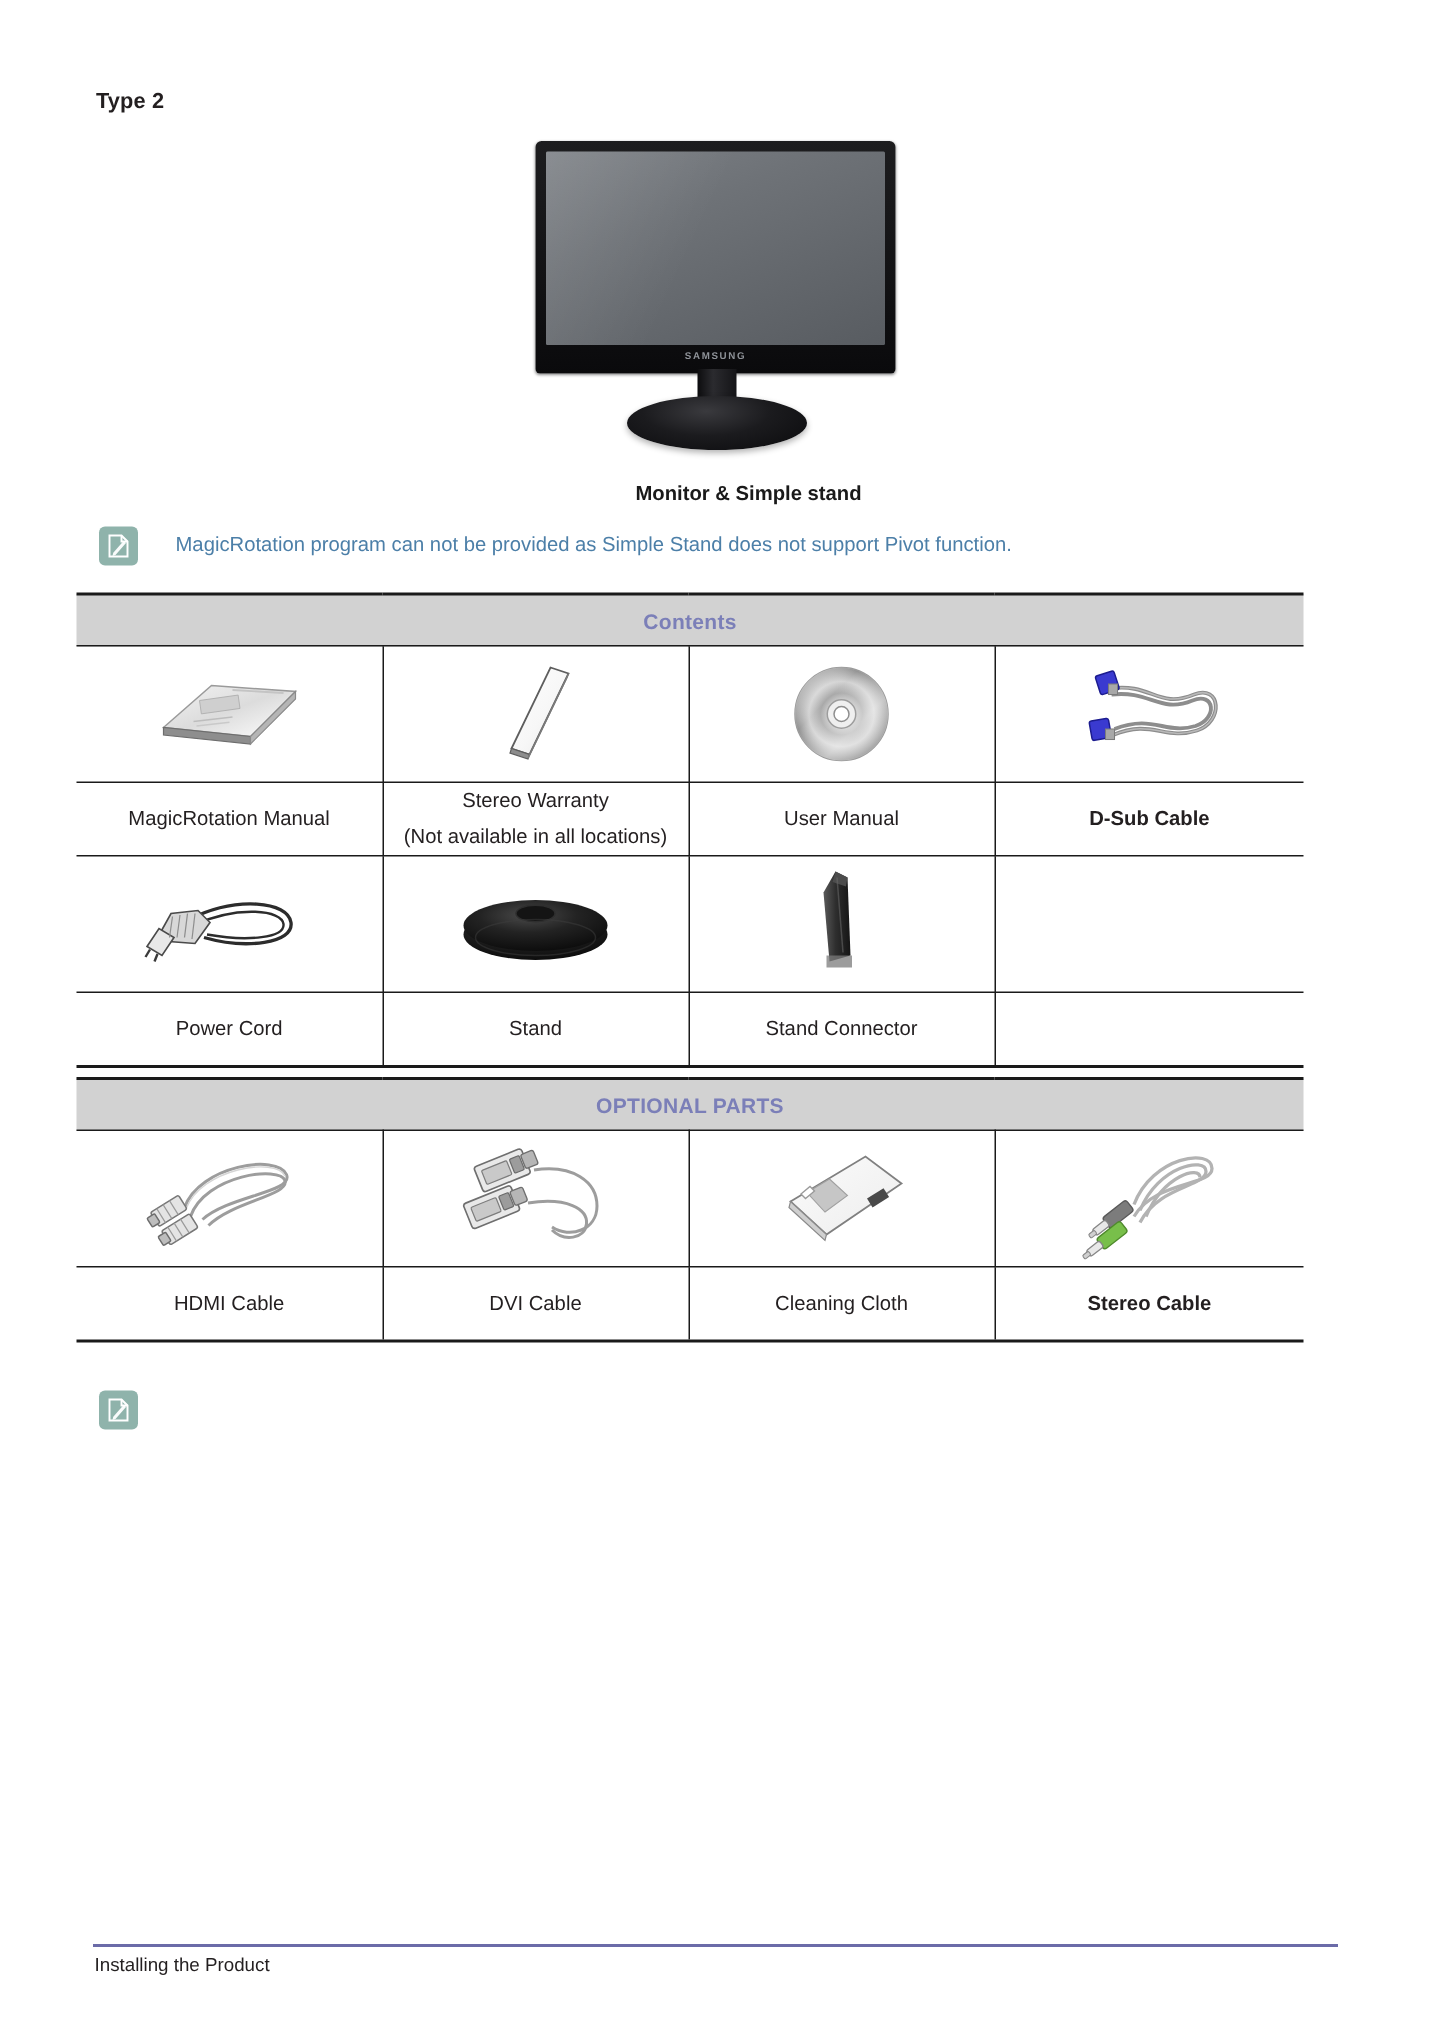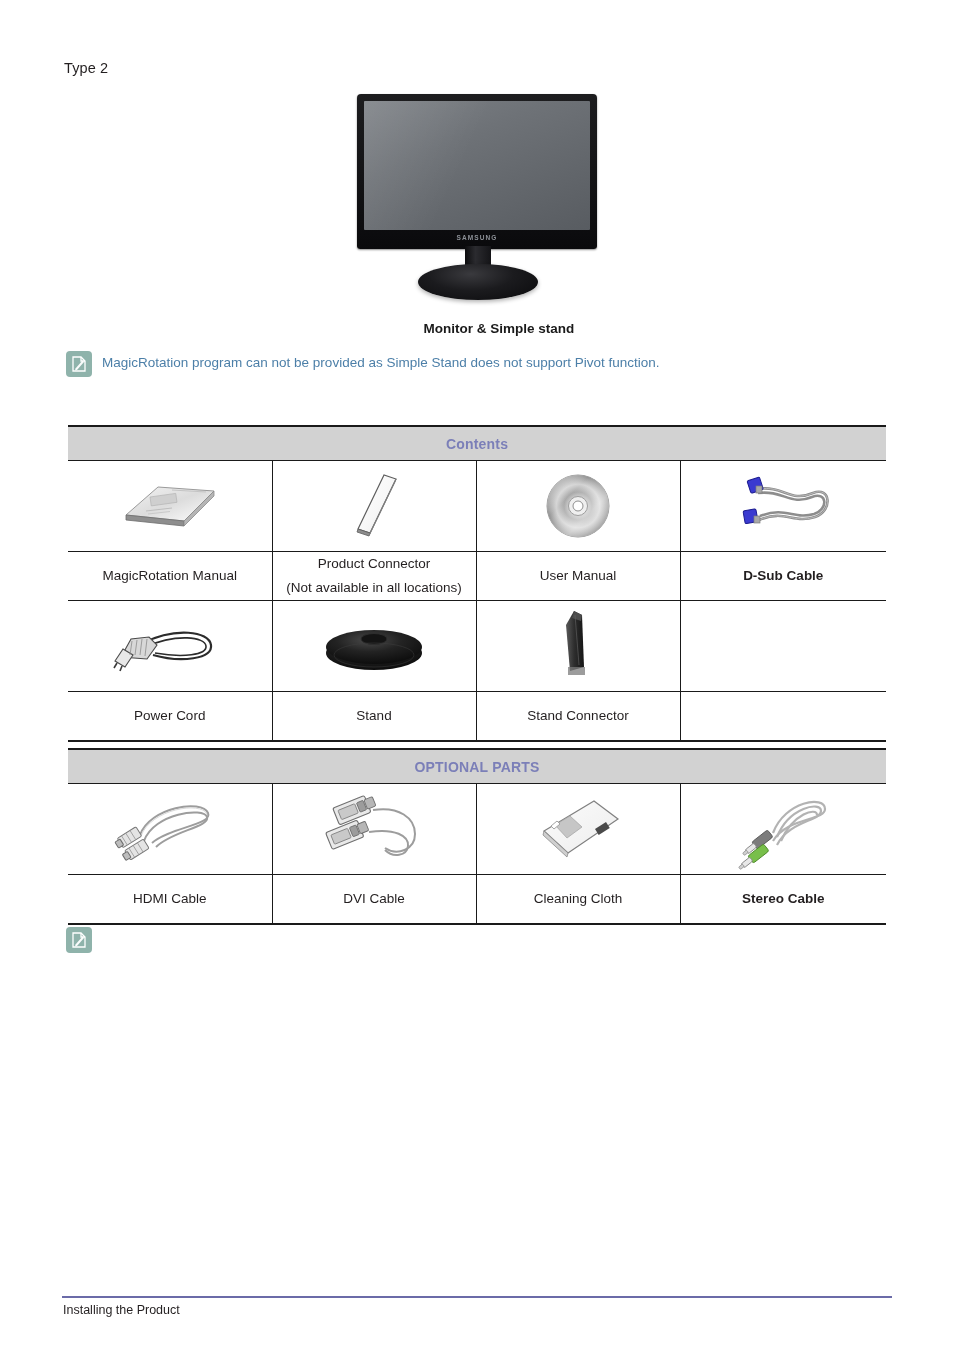--- a/index.html
+++ b/index.html
@@ -22,20 +22,21 @@
   }
 
   
   .type-label {
     position: absolute;
     left: 64px;
     top: 60px;
     font-size: 14.5px;
     color: #231f20;
     letter-spacing: 0.1px;
+    font-weight: bold;
   }
 
   
   .hero {
     position: absolute;
     left: 357px;
     top: 94px;
     width: 240px;
     height: 205px;
   }
@@ -101,21 +102,21 @@
     font-weight: bold;
     color: #1a1a1a;
     margin-left: 44px;
   }
 
   
   .note {
     position: absolute;
     display: flex;
     align-items: flex-start;
-    gap: 10px;
+    gap: 25px;
   }
   .note-icon {
     width: 26px;
     height: 26px;
     border-radius: 4px;
     background: #8fb3ab;
     position: relative;
     flex: 0 0 auto;
     margin-top: -3px;
   }
@@ -124,25 +125,24 @@
     font-size: 13.5px;
     color: #4c7fa8;
     line-height: 1.3;
   }
   #note-top { left: 66px; top: 354px; }
   #note-bottom { left: 66px; top: 930px; }
 
   
   .tbl {
     position: absolute;
-    left: 68px;
+    left: 51px;
     width: 818px;
     border-collapse: collapse;
     table-layout: fixed;
-    margin-top: 30px;
   }
   #contents-table { top: 395px; }
   #optional-table { top: 718px; }
 
   .tbl td, .tbl th { padding: 0; }
 
   .sect-head {
     background: #d2d2d2;
     color: #7b7fb8;
     font-size: 14px;
@@ -314,21 +314,21 @@
             <rect x="16" y="38" width="13" height="13" rx="1.5" transform="rotate(-10 16 38)" fill="#3a3ad0" stroke="#1c1c8f" stroke-width="1"></rect>
             <rect x="29" y="13" width="6" height="7" fill="#a8a8a8" stroke="#7c7c7c" stroke-width=".7"></rect>
             <rect x="27" y="43" width="6" height="7" fill="#a8a8a8" stroke="#7c7c7c" stroke-width=".7"></rect>
           </svg>
         </td>
       </tr>
 
       <tr>
         <td class="lbl-cell">MagicRotation Manual</td>
         <td class="lbl-cell two-line">
-          <div>Product Connector</div>
+          <div>Stereo Warranty</div>
           <div>(Not available in all locations)</div>
         </td>
         <td class="lbl-cell">User Manual</td>
         <td class="lbl-cell">D-Sub Cable</td>
       </tr>
 
       <tr>
         <td class="img-cell">
           <svg class="art" width="130" height="70" viewBox="0 0 130 70">
             <path d="M38 32 C 70 16, 104 20, 106 34 C 108 48, 76 52, 48 44" fill="none" stroke="#2c2c2c" stroke-width="2.2"></path>

